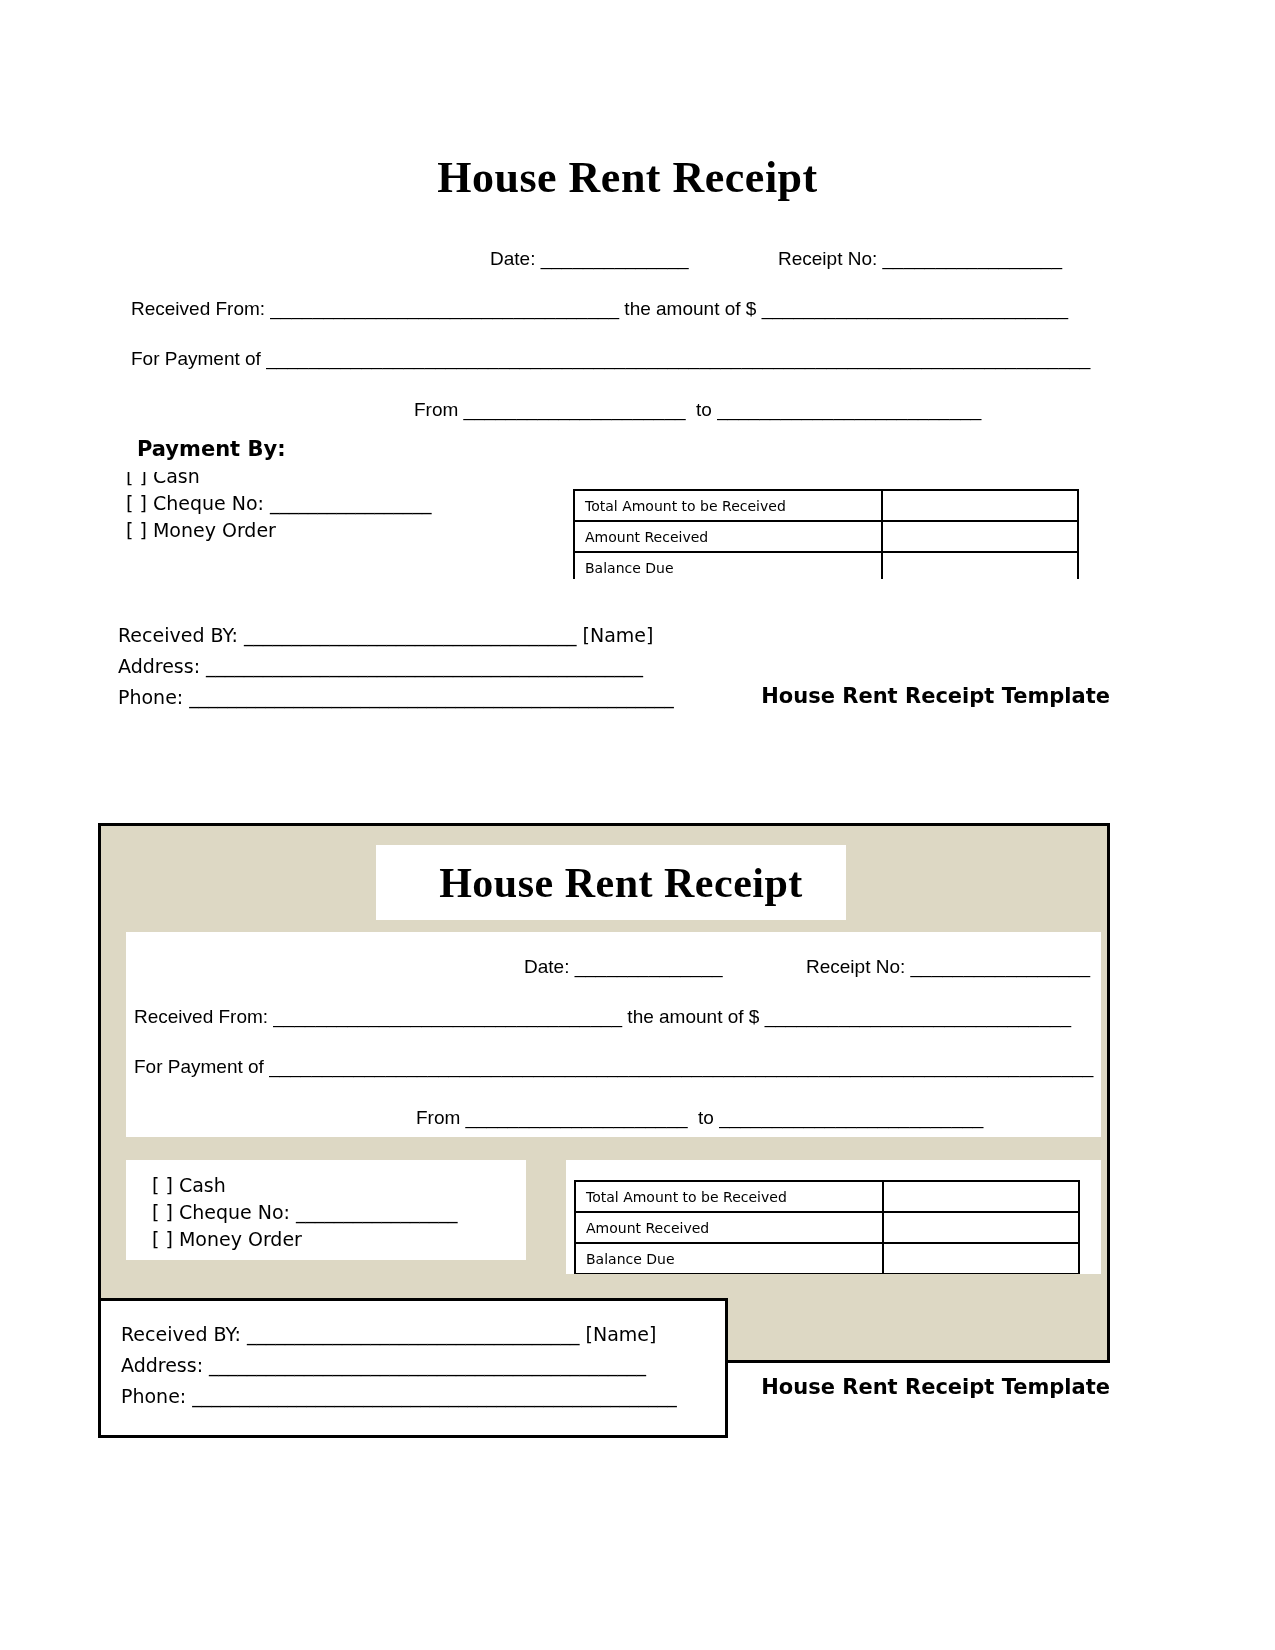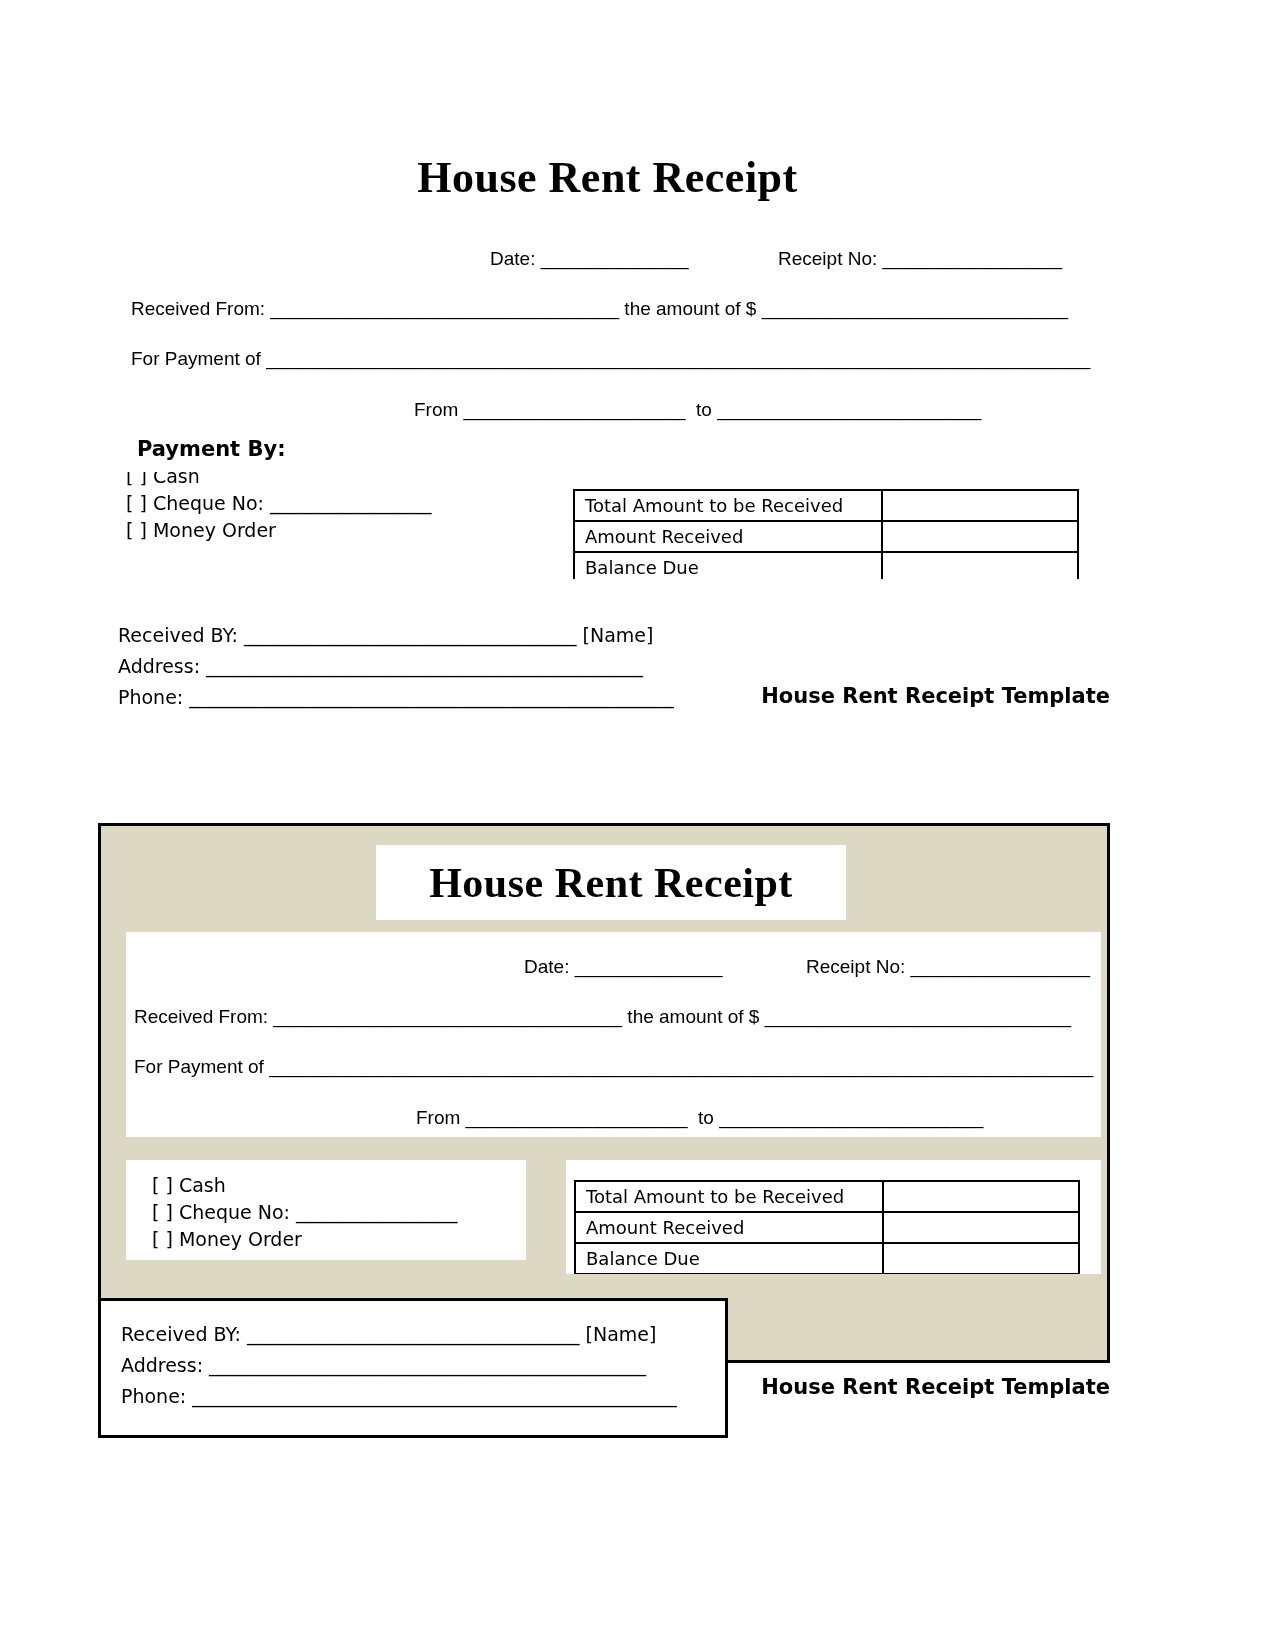--- a/index.html
+++ b/index.html
@@ -14,20 +14,21 @@
     overflow: hidden;
   }
 
   .page { position: relative; width: 1275px; height: 1650px; }
 
   
   .serif-title {
     font-family: "Liberation Serif", "DejaVu Serif", serif;
     font-weight: bold;
     letter-spacing: 0.5px;
+    margin-left: 20px;
   }
   .lbl {
     font-family: Liberation Sans, sans-serif;
     font-size: 19px;
     white-space: pre;
   }
 
   
   #receipt-plain { position: absolute; left: 0; top: 0; width: 1275px; height: 790px; }
 
@@ -79,21 +80,21 @@
     position: absolute; left: 573px; top: 489px;
     width: 506px; height: 90px; overflow: hidden;
   }
   table.amt {
     border-collapse: collapse; width: 506px;
     table-layout: fixed;
   }
   table.amt td {
     border: 2px solid #000000;
     height: 31px; padding: 0 0 0 10px;
-    font-size: 18px; vertical-align: middle;
+    font-size: 14px; vertical-align: middle;
   }
   table.amt td.val { width: 196px; padding: 0; }
 
   #plain-footer { position: absolute; left: 118px; top: 620px; }
   #plain-footer .fline {
     font-size: 19px; white-space: pre; line-height: 31px; display: block;
   }
 
   #plain-caption {
     position: absolute; left: 700px; top: 684px; width: 410px;

